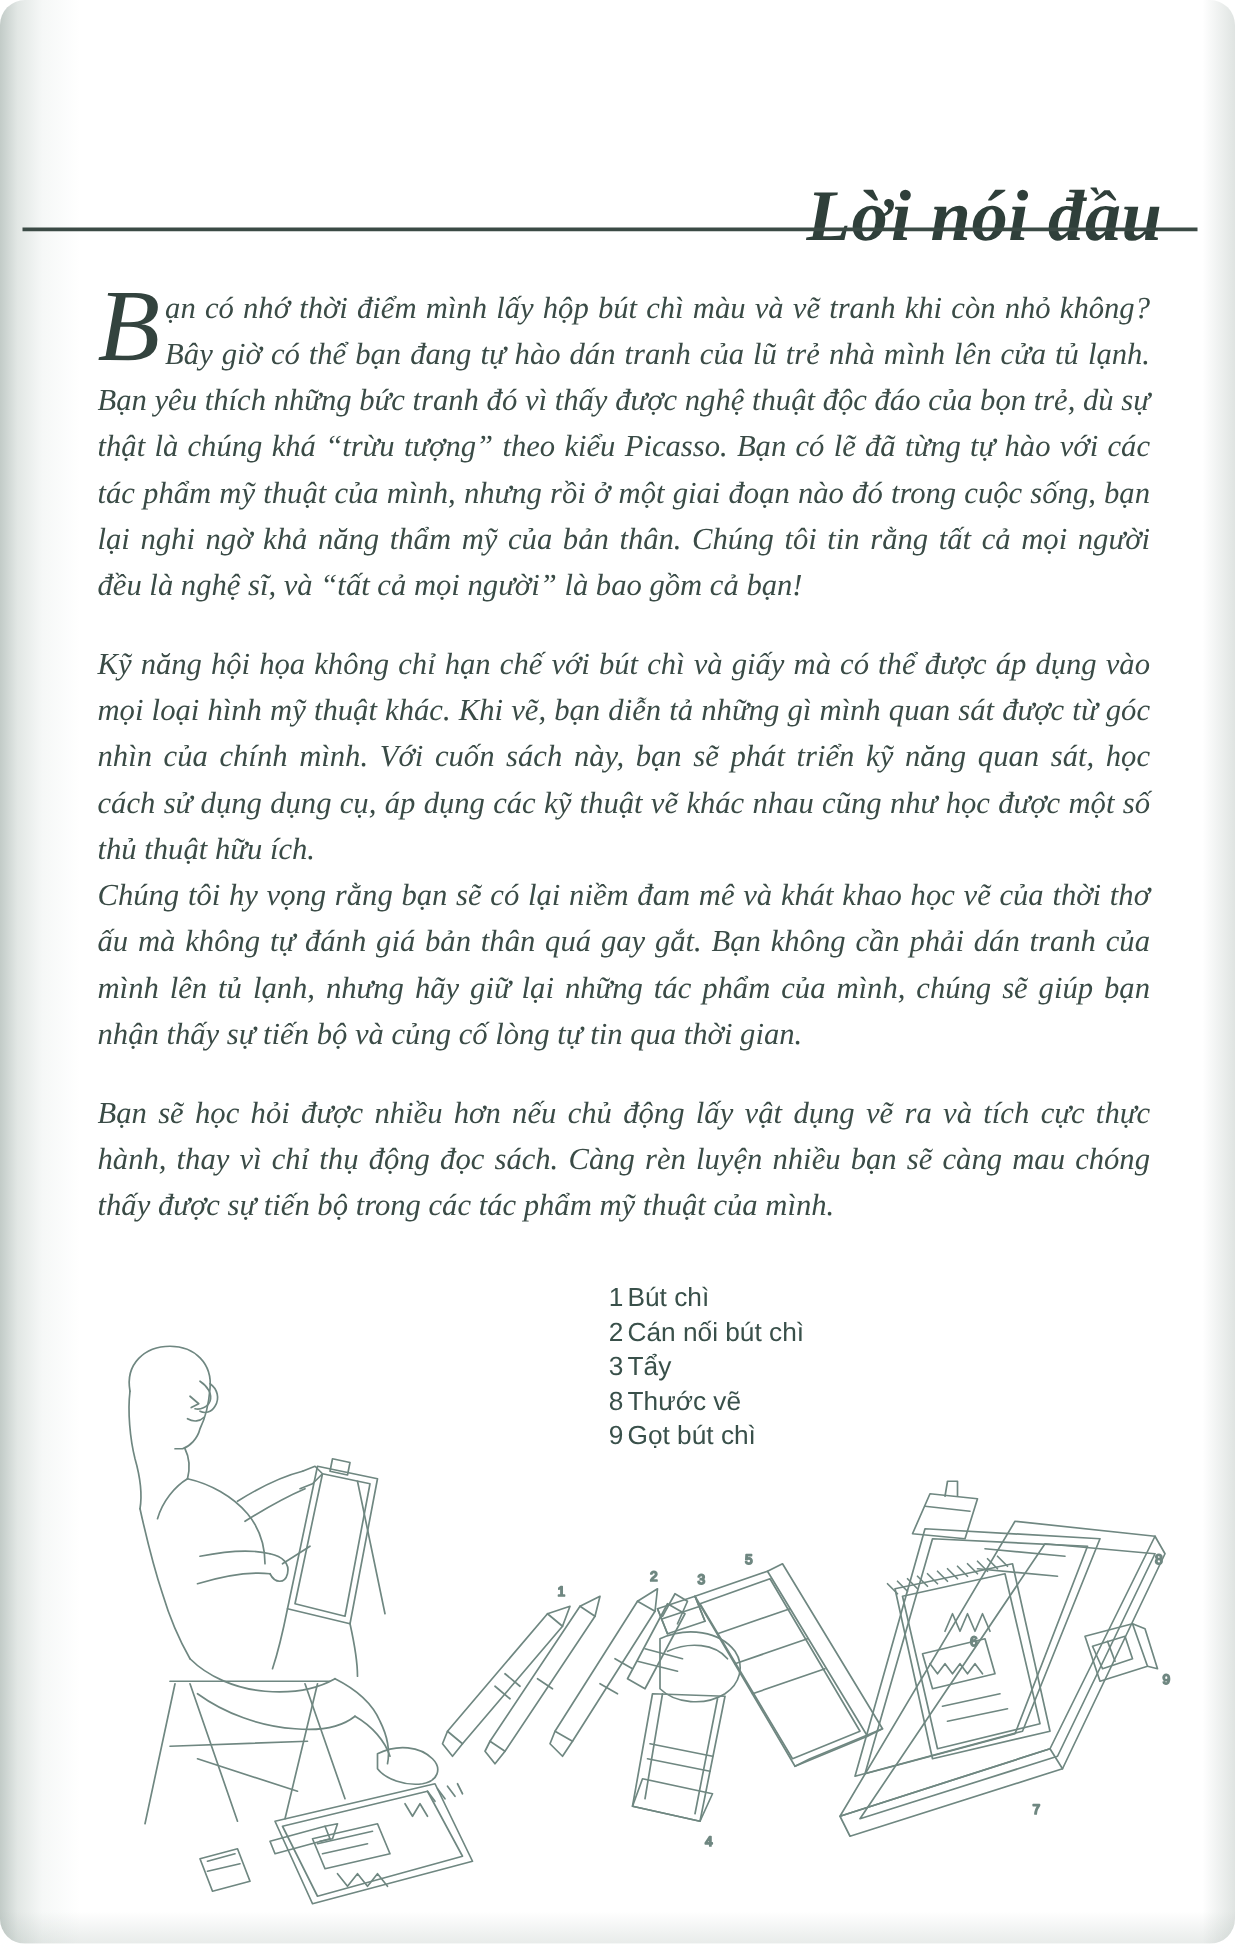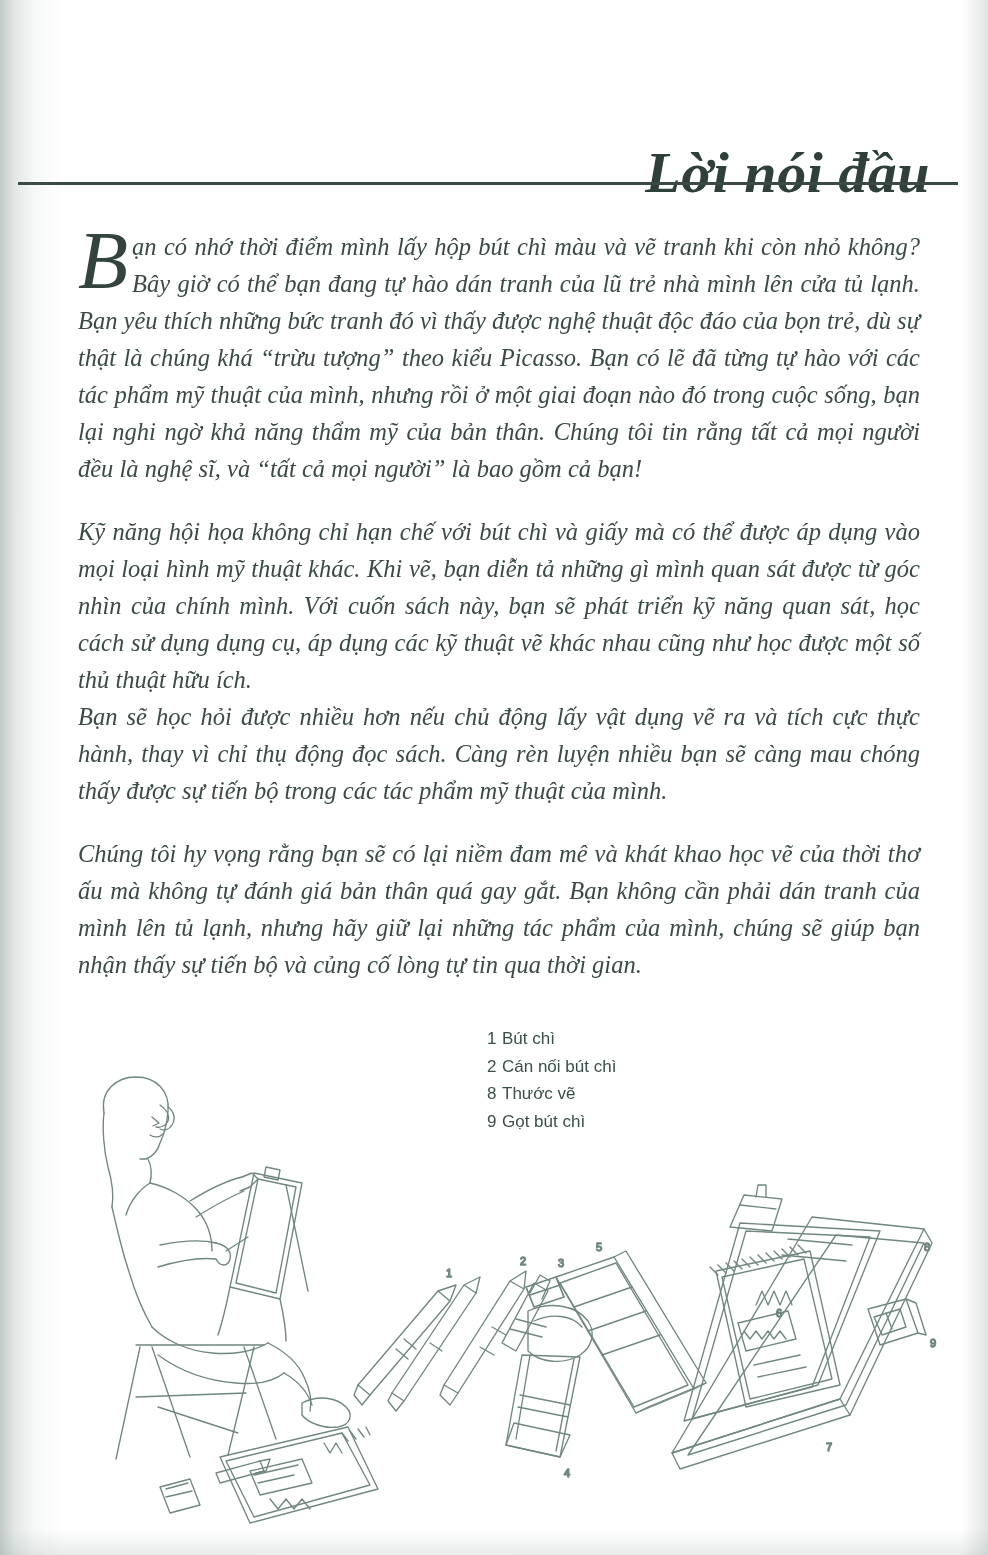--- a/index.html
+++ b/index.html
@@ -7,20 +7,21 @@
     padding: 0;
     background: #ffffff;
   }
   #page {
     position: relative;
     width: 988px;
     height: 1555px;
     overflow: hidden;
     background: #ffffff;
     font-family: "Liberation Serif", serif;
+    border-radius: 20px;
   }
 
   
   #gutter {
     position: absolute;
     left: 0; top: 0;
     width: 64px; height: 1555px;
     background: linear-gradient(to right,
       rgba(120,140,132,0.45) 0px,
       rgba(150,168,160,0.28) 14px,
@@ -91,21 +92,21 @@
   }
 
   
   #caption-list {
     position: absolute;
     left: 487px;
     top: 1025px;
     width: 270px;
     font-family: "Liberation Sans", sans-serif;
     font-style: normal;
-    font-size: 17px;
+    font-size: 21px;
     line-height: 27.5px;
     color: #39504a;
   }
   #caption-list div { white-space: nowrap; }
   #caption-list .num { display: inline-block; min-width: 15px; }
 
   
   #illustration {
     position: absolute;
     left: 40px;
@@ -130,27 +131,28 @@
   <div id="bottom-edge"></div>
 
   <h1 id="header-title">Lời nói đầu</h1>
   <div id="header-rule"></div>
 
   <div id="body-text">
     <p>
       <span class="dropcap">B</span><span>ạn có nhớ thời điểm mình lấy hộp bút chì màu và vẽ tranh khi còn nhỏ không? Bây giờ có thể bạn đang tự hào dán tranh của lũ trẻ nhà mình lên cửa tủ lạnh. Bạn yêu thích những bức tranh đó vì thấy được nghệ thuật độc đáo của bọn trẻ, dù sự thật là chúng khá “trừu tượng” theo kiểu Picasso. Bạn có lẽ đã từng tự hào với các tác phẩm mỹ thuật của mình, nhưng rồi ở một giai đoạn nào đó trong cuộc sống, bạn lại nghi ngờ khả năng thẩm mỹ của bản thân. Chúng tôi tin rằng tất cả mọi người đều là nghệ sĩ, và “tất cả mọi người” là bao gồm cả bạn!</span>
     </p>
     <p class="tight">Kỹ năng hội họa không chỉ hạn chế với bút chì và giấy mà có thể được áp dụng vào mọi loại hình mỹ thuật khác. Khi vẽ, bạn diễn tả những gì mình quan sát được từ góc nhìn của chính mình. Với cuốn sách này, bạn sẽ phát triển kỹ năng quan sát, học cách sử dụng dụng cụ, áp dụng các kỹ thuật vẽ khác nhau cũng như học được một số thủ thuật hữu ích.</p>
+    <p>Chúng tôi hy vọng rằng bạn sẽ có lại niềm đam mê và khát khao học vẽ của thời thơ ấu mà không tự đánh giá bản thân quá gay gắt. Bạn không cần phải dán tranh của mình lên tủ lạnh, nhưng hãy giữ lại những tác phẩm của mình, chúng sẽ giúp bạn nhận thấy sự tiến bộ và củng cố lòng tự tin qua thời gian.</p>
     <p>Bạn sẽ học hỏi được nhiều hơn nếu chủ động lấy vật dụng vẽ ra và tích cực thực hành, thay vì chỉ thụ động đọc sách. Càng rèn luyện nhiều bạn sẽ càng mau chóng thấy được sự tiến bộ trong các tác phẩm mỹ thuật của mình.</p>
-    <p>Chúng tôi hy vọng rằng bạn sẽ có lại niềm đam mê và khát khao học vẽ của thời thơ ấu mà không tự đánh giá bản thân quá gay gắt. Bạn không cần phải dán tranh của mình lên tủ lạnh, nhưng hãy giữ lại những tác phẩm của mình, chúng sẽ giúp bạn nhận thấy sự tiến bộ và củng cố lòng tự tin qua thời gian.</p>
   </div>
 
   <div id="caption-list">
     <div><span class="num">1</span><span>Bút chì</span></div>
     <div><span class="num">2</span><span>Cán nối bút chì</span></div>
+    <div><span class="num">3</span><span>Tẩy</span></div>
     <div><span class="num">8</span><span>Thước vẽ</span></div>
     <div><span class="num">9</span><span>Gọt bút chì</span></div>
   </div>
 
   <div id="illustration">
     <svg width="930" height="500" viewBox="0 0 930 500" fill="none" stroke="#6f8781" stroke-width="1.35" stroke-linecap="round" stroke-linejoin="round">
 
       <g>
 
         <path d="M64 58 C60 36 76 22 96 22 C116 22 130 36 128 56 C127 68 124 80 120 88

